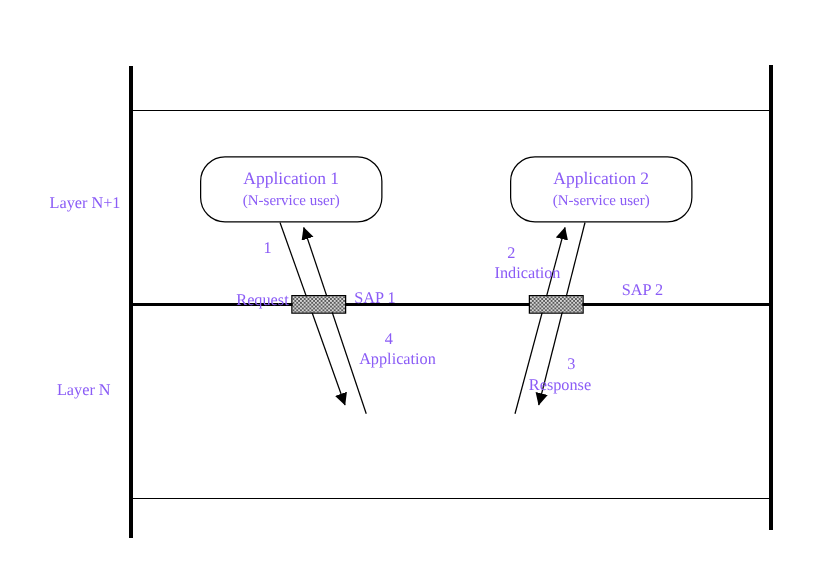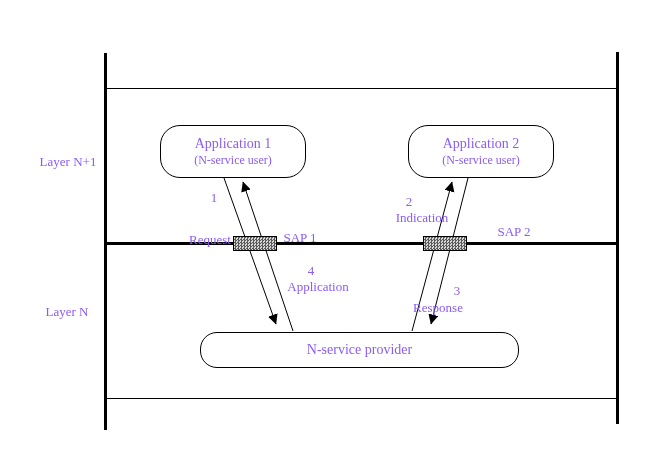--- a/index.html
+++ b/index.html
@@ -69,35 +69,32 @@
   <div id="app1-node" class="node app">
     <div class="title">Application 1</div>
     <div class="subtitle">(N-service user)</div>
   </div>
 
   <div id="app2-node" class="node app">
     <div class="title">Application 2</div>
     <div class="subtitle">(N-service user)</div>
   </div>
 
-  <div id="provider-node" class="node">
-    <div class="title">N-service provider</div>
-  </div>
 
   <div class="lbl" style="left:68px;  top:162px;">Layer N+1</div>
   <div class="lbl" style="left:67px;  top:312px;text-align:center;">Layer N</div>
 
   <div class="lbl" style="left:300px; top:238px;">SAP 1</div>
   <div class="lbl" style="left:490px; top:232px;margin-left:24px;">SAP 2</div>
 
   <div class="lbl" style="left:214px; top:198px;">1</div>
   <div class="lbl" style="left:210px; top:212px;margin-top:28px;">Request</div>
 
   <div class="lbl" style="left:409px; top:202px;">2</div>
   <div class="lbl" style="left:422px; top:218px;">Indication</div>
 
   <div class="lbl" style="left:457px; top:291px;">3</div>
-  <div class="lbl" style="left:438px; top:308px;">Response</div>
+  <div class="lbl" style="left:448px; top:308px;">Response</div>
 
   <div class="lbl" style="left:311px; top:271px;">4</div>
   <div class="lbl" style="left:318px; top:287px;">Application</div>
 
 </div>
 
 </body></html>

